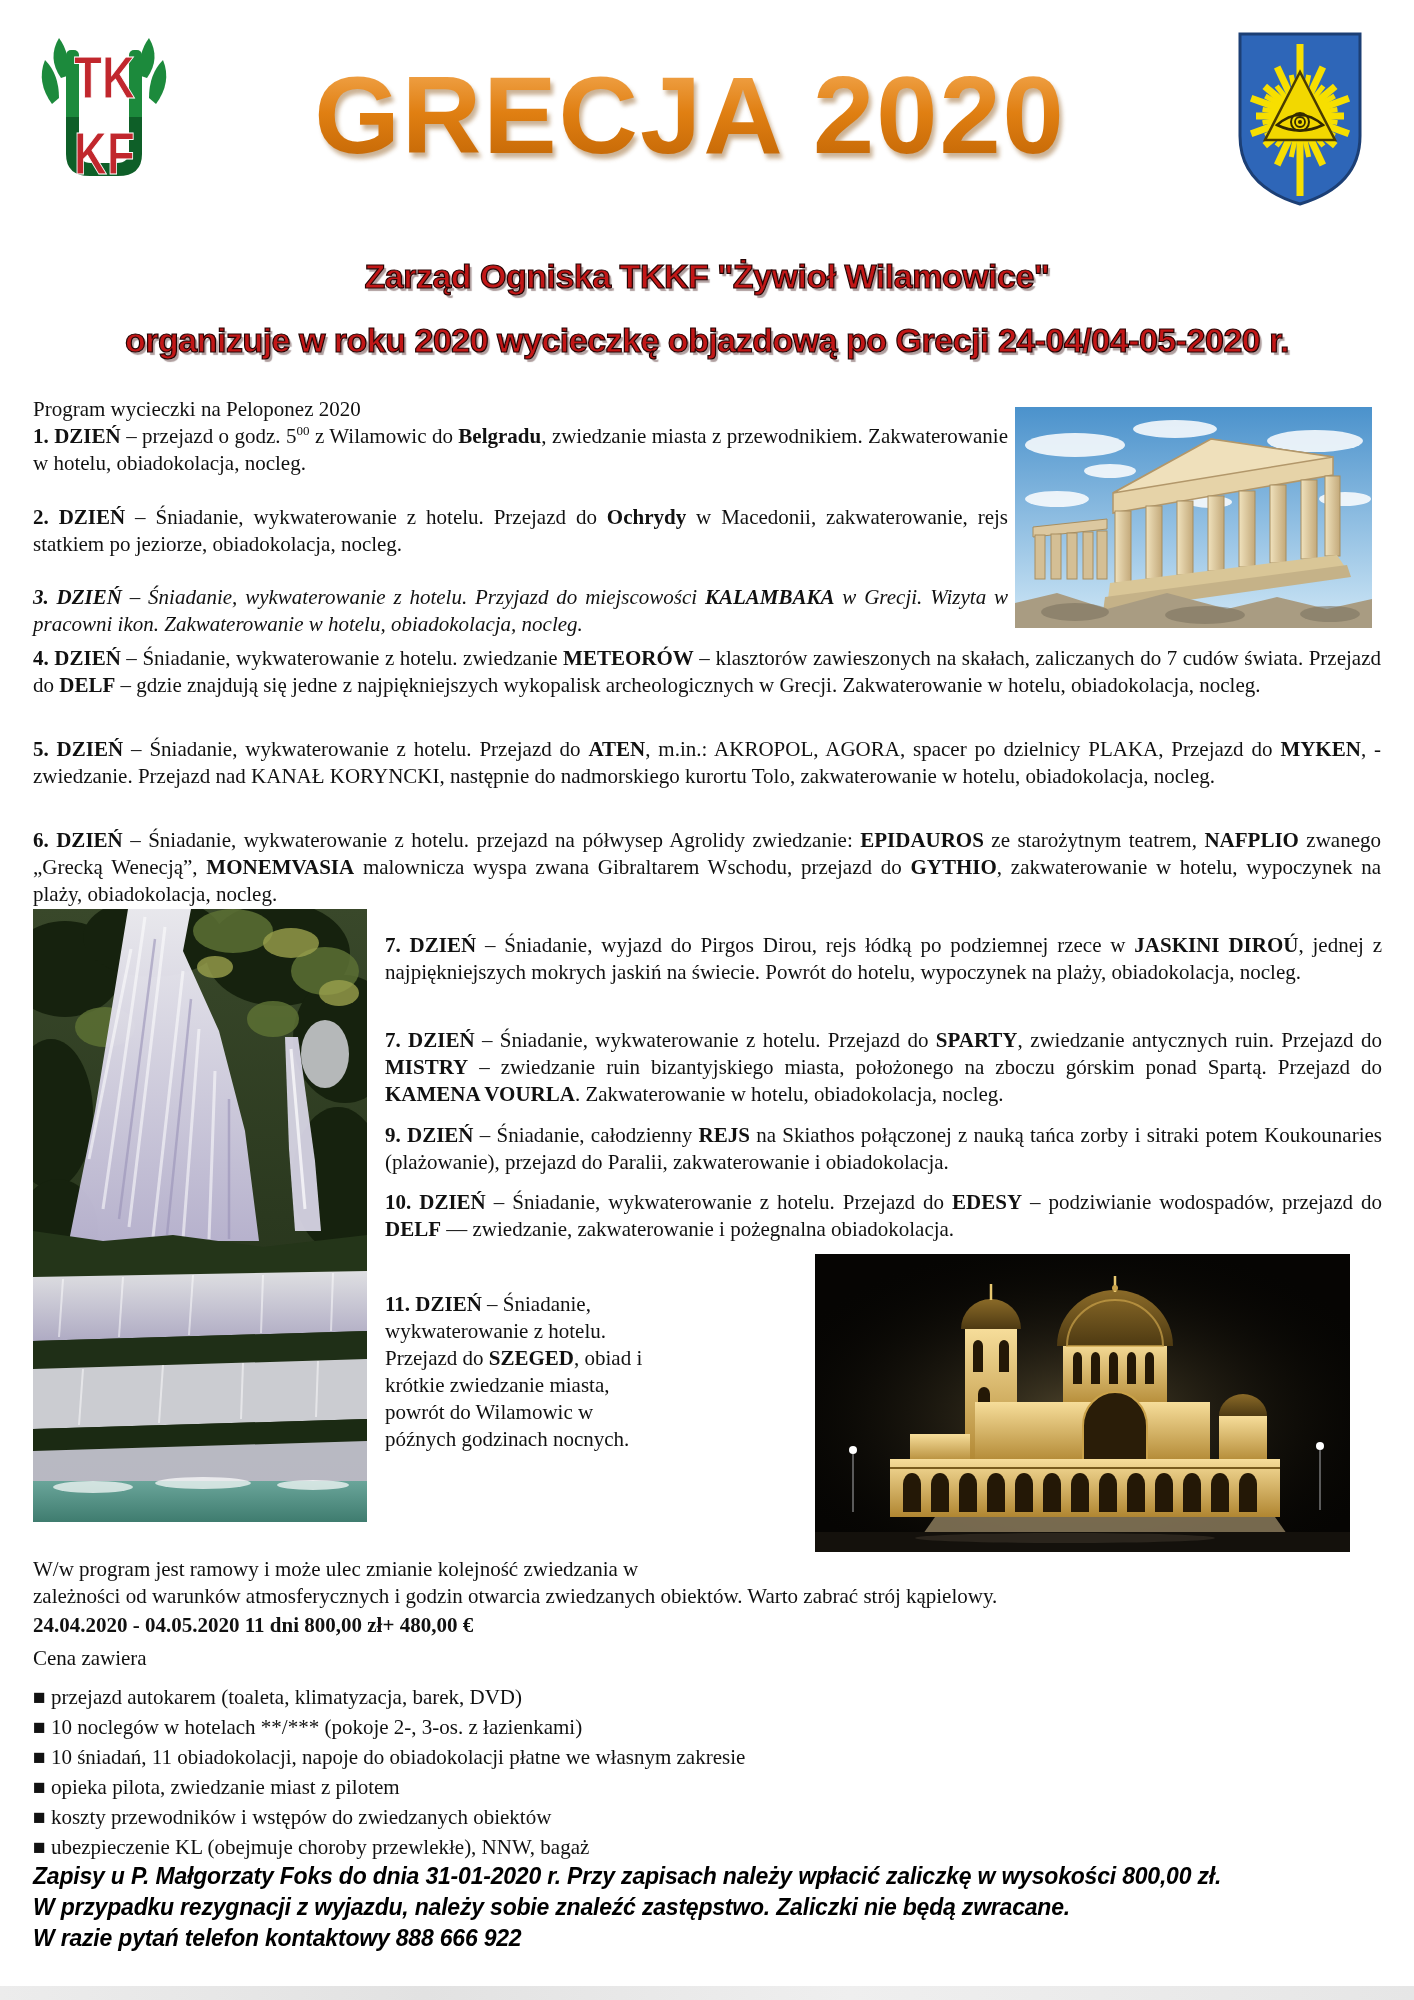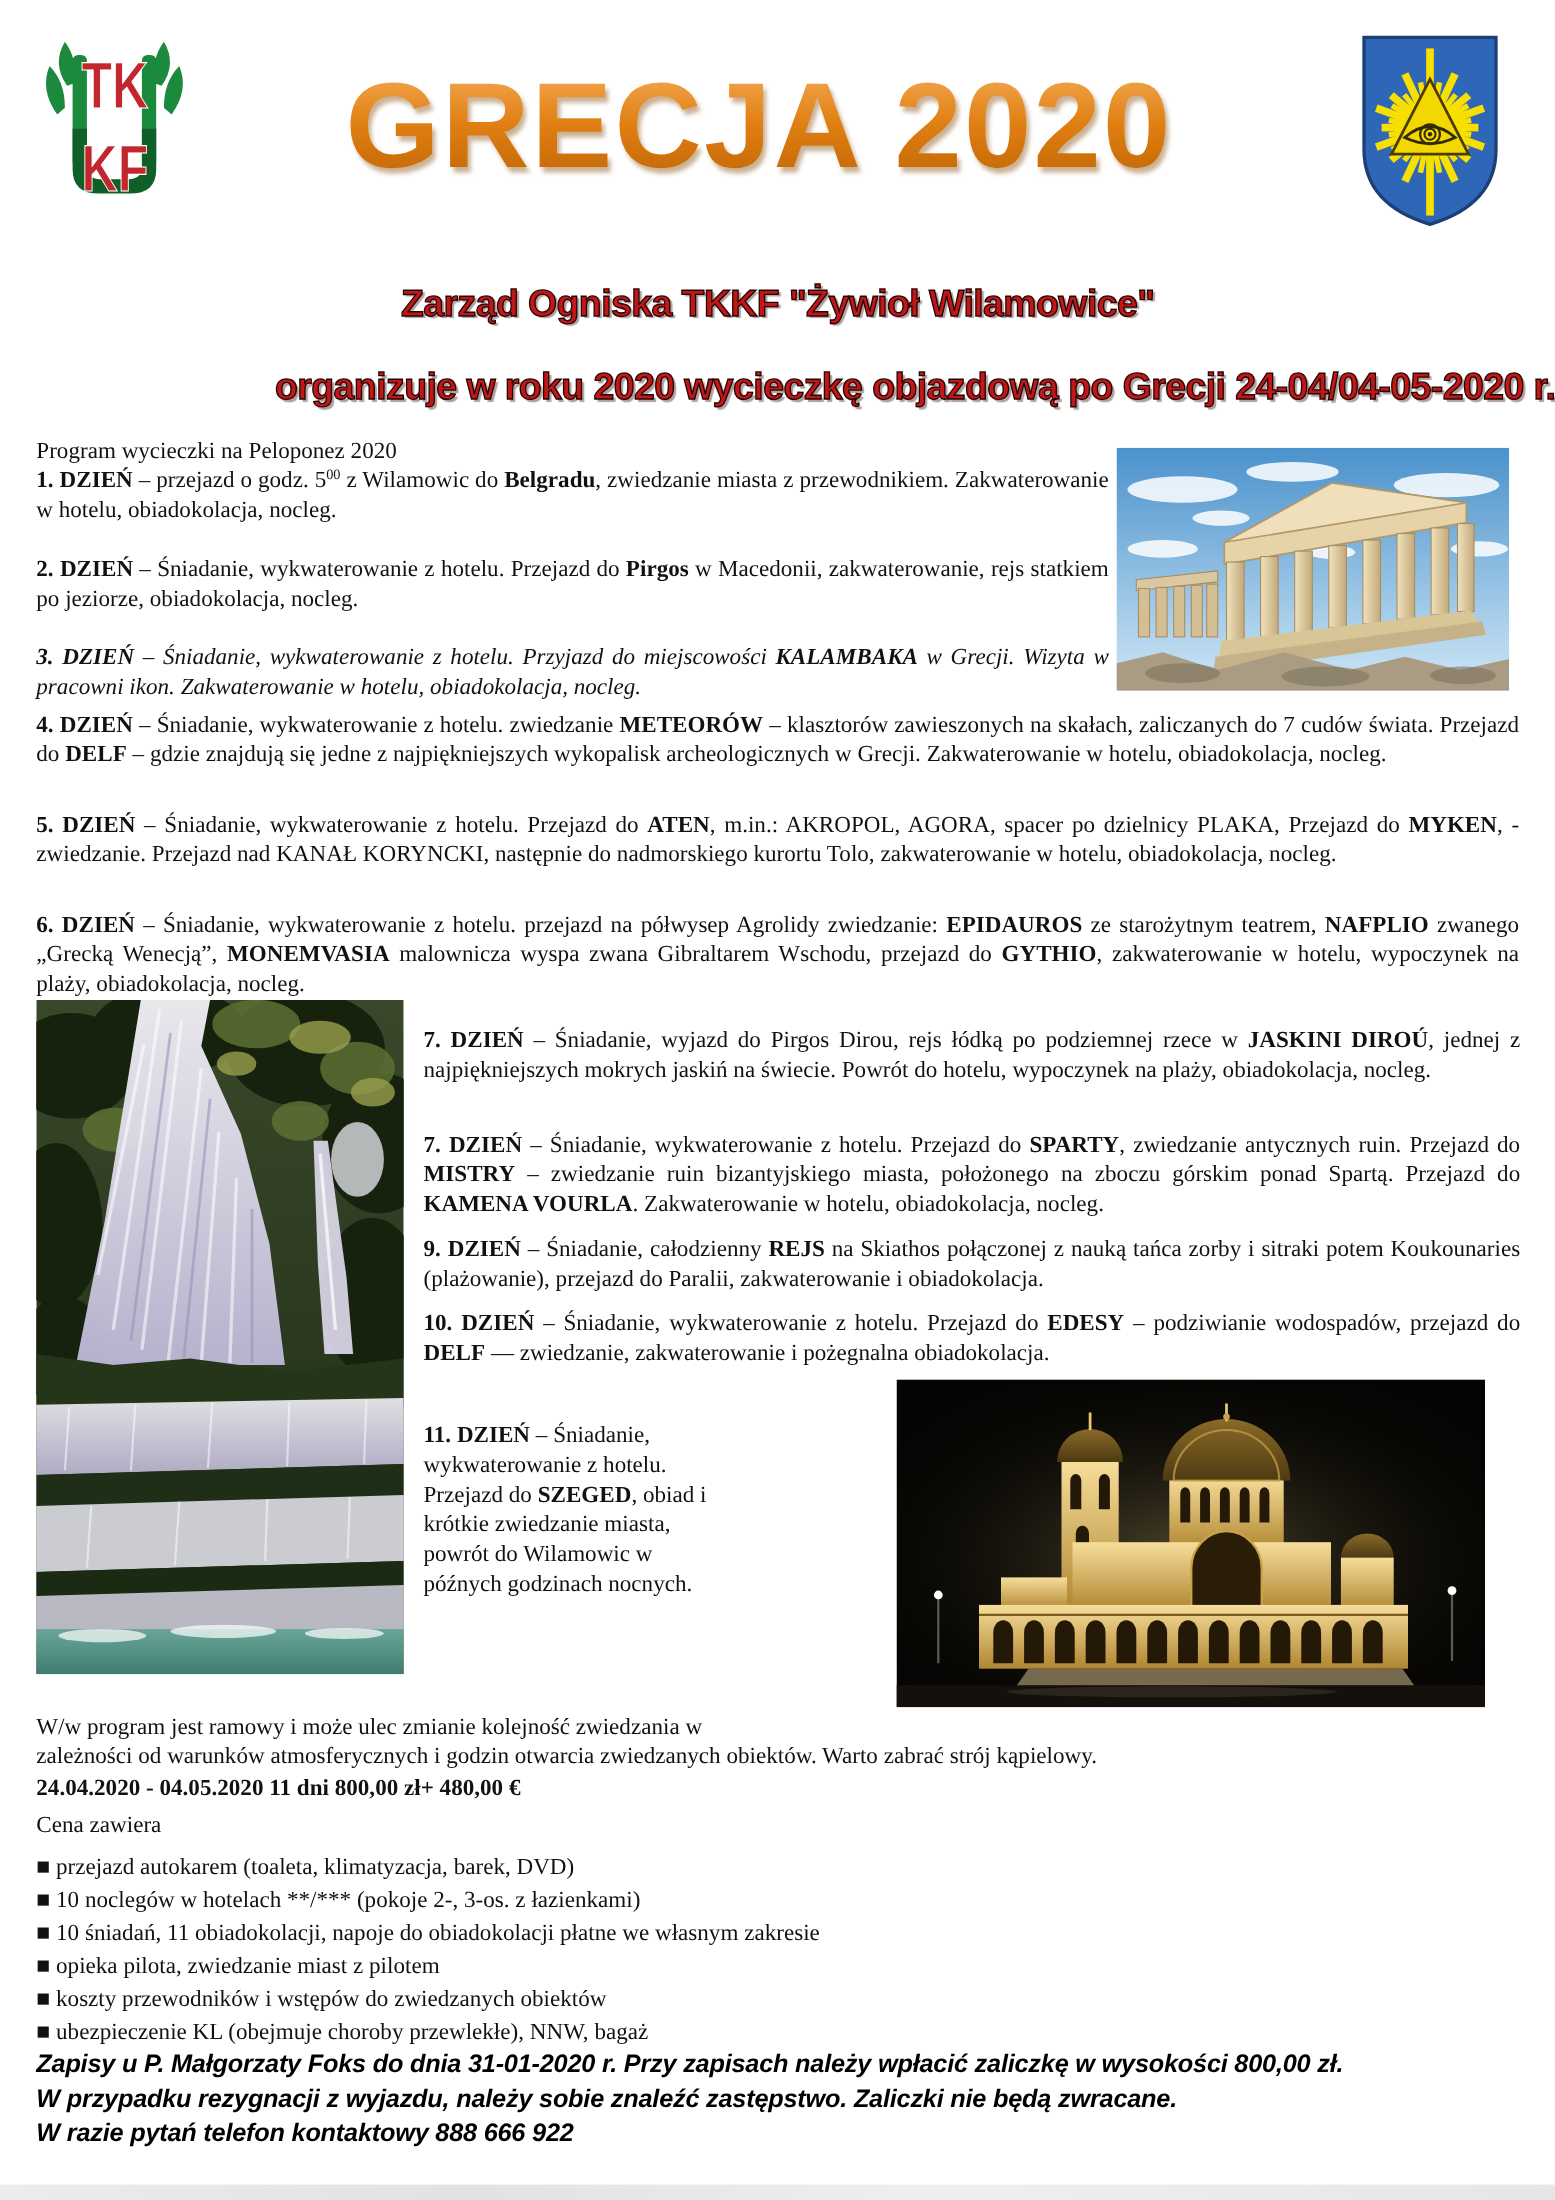--- a/index.html
+++ b/index.html
@@ -22,21 +22,21 @@
   }
   .subtitle{
     left:0;width:1414px;text-align:center;
     font-family:"Liberation Sans","DejaVu Sans",sans-serif;font-weight:bold;
     font-size:34px;line-height:40px;letter-spacing:-0.5px;
     color:#c21717;-webkit-text-stroke:1.2px #230404;
     text-shadow:2.5px 2.5px 1px rgba(45,0,0,.38);
     white-space:nowrap;
   }
   .sub1{top:256px;}
-  .sub2{top:332px;text-align:right;}
+  .sub2{top:320px;}
   
   .txt{font-size:21px;line-height:27px;}
   .j{text-align:justify;}
   sup{font-size:0.62em;vertical-align:super;line-height:0;}
   .intro{left:33px;top:396px;width:900px;}
   .d1{left:33px;top:423px;width:975px;}
   .d2{left:33px;top:504px;width:975px;}
   .d3{left:33px;top:584px;width:975px;font-style:italic;}
   .d4{left:33px;top:645px;width:1348px;}
   .d5{left:33px;top:736px;width:1348px;}
@@ -351,21 +351,21 @@
     </g>
     <circle cx="38" cy="196" r="4" fill="#ffffff"></circle>
       <circle cx="505" cy="192" r="4" fill="#ffffff"></circle>
     <ellipse cx="250" cy="284" rx="150" ry="5" fill="#3a342a" opacity="0.6"></ellipse>
   </svg>
 </div>
 
 <div class="abs txt intro">Program wycieczki na Peloponez 2020</div>
 
 <div class="abs txt j d1"><b>1. DZIEŃ</b><span> – przejazd o godz. 5</span><sup>00</sup><span> z Wilamowic do </span><b>Belgradu</b><span>, zwiedzanie miasta z przewodnikiem. Zakwaterowanie w hotelu, obiadokolacja, nocleg.</span></div>
-<div class="abs txt j d2"><b>2. DZIEŃ</b><span> – Śniadanie, wykwaterowanie z hotelu. Przejazd do </span><b>Pirgos</b><span> w Macedonii, zakwaterowanie, rejs statkiem po jeziorze, obiadokolacja, nocleg.</span></div>
+<div class="abs txt j d2"><b>2. DZIEŃ</b><span> – Śniadanie, wykwaterowanie z hotelu. Przejazd do </span><b>Ochrydy</b><span> w Macedonii, zakwaterowanie, rejs statkiem po jeziorze, obiadokolacja, nocleg.</span></div>
 <div class="abs txt j d3"><b>3. DZIEŃ</b><span> – Śniadanie, wykwaterowanie z hotelu. Przyjazd do miejscowości </span><b>KALAMBAKA</b><span> w Grecji. Wizyta w pracowni ikon. Zakwaterowanie w hotelu, obiadokolacja, nocleg.</span></div>
 <div class="abs txt j d4"><b>4. DZIEŃ</b><span> – Śniadanie, wykwaterowanie z hotelu. zwiedzanie </span><b>METEORÓW</b><span> – klasztorów zawieszonych na skałach, zaliczanych do 7 cudów świata. Przejazd do </span><b>DELF</b><span> – gdzie znajdują się jedne z najpiękniejszych wykopalisk archeologicznych w Grecji. Zakwaterowanie w hotelu, obiadokolacja, nocleg.</span></div>
 <div class="abs txt j d5"><b>5. DZIEŃ</b><span> – Śniadanie, wykwaterowanie z hotelu. Przejazd do </span><b>ATEN</b><span>, m.in.: AKROPOL, AGORA, spacer po dzielnicy PLAKA, Przejazd do </span><b>MYKEN</b><span>, - zwiedzanie. Przejazd nad KANAŁ KORYNCKI, następnie do nadmorskiego kurortu Tolo, zakwaterowanie w hotelu, obiadokolacja, nocleg.</span></div>
 <div class="abs txt j d6"><b>6. DZIEŃ</b><span> – Śniadanie, wykwaterowanie z hotelu. przejazd na półwysep Agrolidy zwiedzanie: </span><b>EPIDAUROS</b><span> ze starożytnym teatrem, </span><b>NAFPLIO</b><span> zwanego „Grecką Wenecją”, </span><b>MONEMVASIA</b><span> malownicza wyspa zwana Gibraltarem Wschodu, przejazd do </span><b>GYTHIO</b><span>, zakwaterowanie w hotelu, wypoczynek na plaży, obiadokolacja, nocleg.</span></div>
 <div class="abs txt j d7"><b>7. DZIEŃ</b><span> – Śniadanie, wyjazd do Pirgos Dirou, rejs łódką po podziemnej rzece w </span><b>JASKINI DIROÚ</b><span>, jednej z najpiękniejszych mokrych jaskiń na świecie. Powrót do hotelu, wypoczynek na plaży, obiadokolacja, nocleg.</span></div>
 <div class="abs txt j d8"><b>7. DZIEŃ</b><span> – Śniadanie, wykwaterowanie z hotelu. Przejazd do </span><b>SPARTY</b><span>, zwiedzanie antycznych ruin. Przejazd do </span><b>MISTRY</b><span> – zwiedzanie ruin bizantyjskiego miasta, położonego na zboczu górskim ponad Spartą. Przejazd do </span><b>KAMENA VOURLA</b><span>. Zakwaterowanie w hotelu, obiadokolacja, nocleg.</span></div>
 <div class="abs txt j d9"><b>9. DZIEŃ</b><span> – Śniadanie, całodzienny </span><b>REJS</b><span> na Skiathos połączonej z nauką tańca zorby i sitraki potem Koukounaries (plażowanie), przejazd do Paralii, zakwaterowanie i obiadokolacja.</span></div>
 <div class="abs txt j d10"><b>10. DZIEŃ</b><span> – Śniadanie, wykwaterowanie z hotelu. Przejazd do </span><b>EDESY</b><span> – podziwianie wodospadów, przejazd do </span><b>DELF</b><span> — zwiedzanie, zakwaterowanie i pożegnalna obiadokolacja.</span></div>
 <div class="abs txt d11"><b>11. DZIEŃ</b><span> – Śniadanie, wykwaterowanie z hotelu. Przejazd do </span><b>SZEGED</b><span>, obiad i krótkie zwiedzanie miasta, powrót do Wilamowic w późnych godzinach nocnych.</span></div>
 

